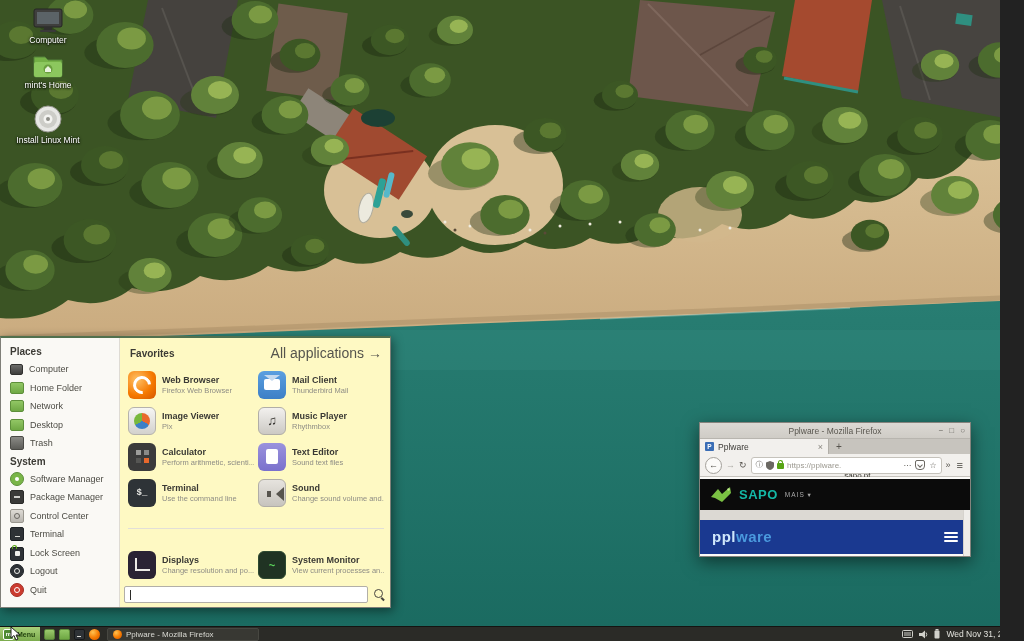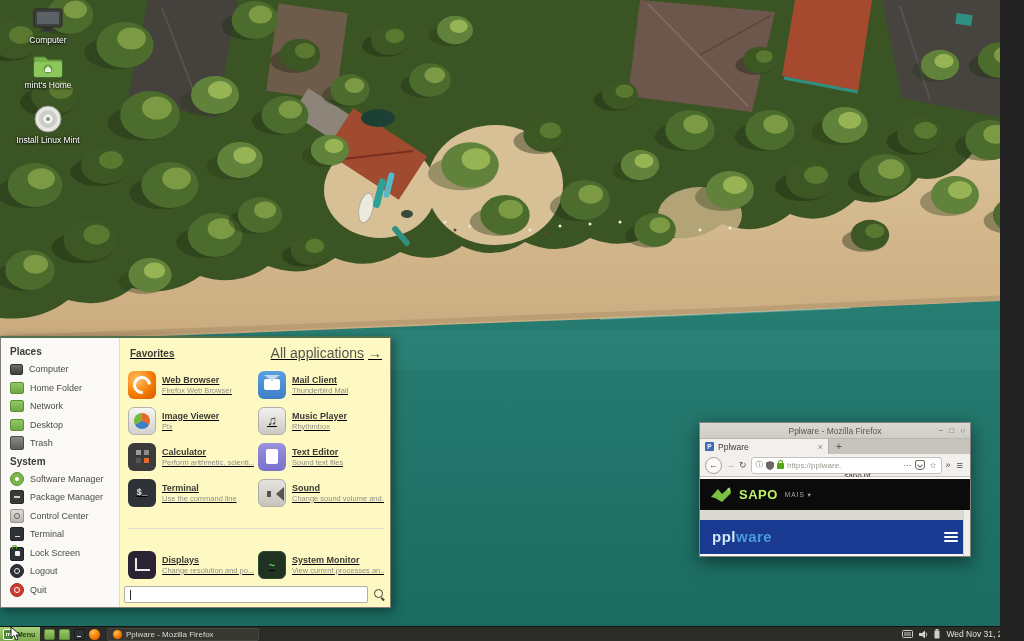--- a/index.html
+++ b/index.html
@@ -44,21 +44,21 @@
   .umuted{color:#9b988f;white-space:nowrap;}
   .udom{color:#38362f;white-space:nowrap;margin-top:20px;}
   .uright{margin-left:auto;display:flex;align-items:center;gap:4px;color:#5a5750;}
   .pocket{width:8px;height:8px;border:1px solid #6b6862;border-radius:2px 2px 4px 4px;position:relative;flex:none;}
   .pocket::after{content:"";position:absolute;left:1.5px;top:1.5px;width:3px;height:3px;
     border-right:1px solid #6b6862;border-bottom:1px solid #6b6862;transform:rotate(45deg);}
   .hamb{font-size:11px;color:#45423c;margin:0 2px;}
   .page{flex:1;position:relative;background:#fbfaf8;overflow:hidden;}
   .pstrip{height:2px;background:#fbfaf8;}
   .sapobar{height:31px;background:#0b0b0b;display:flex;align-items:center;gap:7px;padding:0 10px;}
-  .sapotxt{color:#bef264;font-weight:bold;font-size:13px;letter-spacing:.5px;}
+  .sapotxt{color:#14b8a6;font-weight:bold;font-size:13px;letter-spacing:.5px;}
   .maistxt{color:#a9a9a9;font-size:6.5px;letter-spacing:1px;}
   .graystrip{height:10px;background:#dcd9d3;}
   .pplbar{height:34px;background:#1a3990;display:flex;align-items:center;padding:0 12px;}
   .ppl1{color:#cfe7fb;font-weight:bold;font-size:15px;letter-spacing:.5px;}
   .ppl2{color:#4a9ade;font-weight:bold;font-size:15px;letter-spacing:.5px;}
   .burger{margin-left:auto;width:14px;display:grid;gap:2px;}
   .burger i{height:2px;background:#fff;border-radius:1px;}
   .pscroll{position:absolute;right:0;top:33px;bottom:0;width:6px;background:#efede9;border-left:1px solid #d6d3cd;}
 
   
@@ -79,21 +79,21 @@
   .mi.cc{background:linear-gradient(#dedbd5,#b8b5af);border:1px solid #9a978f;}
   .mi.cc::after{content:"";width:4px;height:4px;border:1px solid #6a6762;border-radius:50%;}
   .mi.term{background:#2e3236;border:1px solid #1e2226;}
   .mi.term::after{content:"";width:5px;height:1.5px;background:#d8d8d4;margin-top:4px;}
   .mi.lock{background:#2e3236;border:1px solid #1e2226;}
   .mi.lock::after{content:"";width:5px;height:5px;background:#f0f0ec;border-radius:1px;}
   .mi.logout{background:#2e3236;border-radius:50%;border:1px solid #1e2226;}
   .mi.logout::after{content:"";width:4px;height:4px;border:1px solid #f0f0ec;border-radius:50%;}
   .mi.quit{background:#cc3b2f;border-radius:50%;border:1px solid #a32e24;}
   .mi.quit::after{content:"";width:4px;height:4px;border:1px solid #fff;border-radius:50%;}
-  .mright{flex:1;border-left:1px solid #dedbd4;position:relative;padding:5px 6px 0 8px;box-sizing:border-box;text-decoration:underline;}
+  .mright{flex:1;border-left:1px solid #dedbd4;position:relative;padding:5px 6px 0 8px;box-sizing:border-box;}
   .favhead{display:flex;align-items:center;margin:2px 2px 6px 2px;}
   .favtitle{font-size:10px;font-weight:bold;color:#3c3b35;}
   .allapps{margin-left:auto;font-size:14px;color:#55544d;display:flex;gap:4px;align-items:flex-end;}
   .favgrid{display:grid;grid-template-columns:1fr 1fr;grid-auto-rows:35px;row-gap:1px;column-gap:4px;}
   .fav{display:flex;align-items:center;gap:6px;min-width:0;}
   .favtxt{min-width:0;}
   .favt{font-size:9px;font-weight:bold;color:#3a3934;white-space:nowrap;overflow:hidden;}
   .favs{font-size:7.5px;color:#8e8d85;white-space:nowrap;overflow:hidden;margin-top:1px;}
   .favdiv{grid-column:1 / -1;height:1px;background:#e2dfd8;margin:2px 0;align-self:center;}
   .fi{width:28px;height:28px;border-radius:6px;flex:none;display:grid;place-items:center;position:relative;box-sizing:border-box;}

